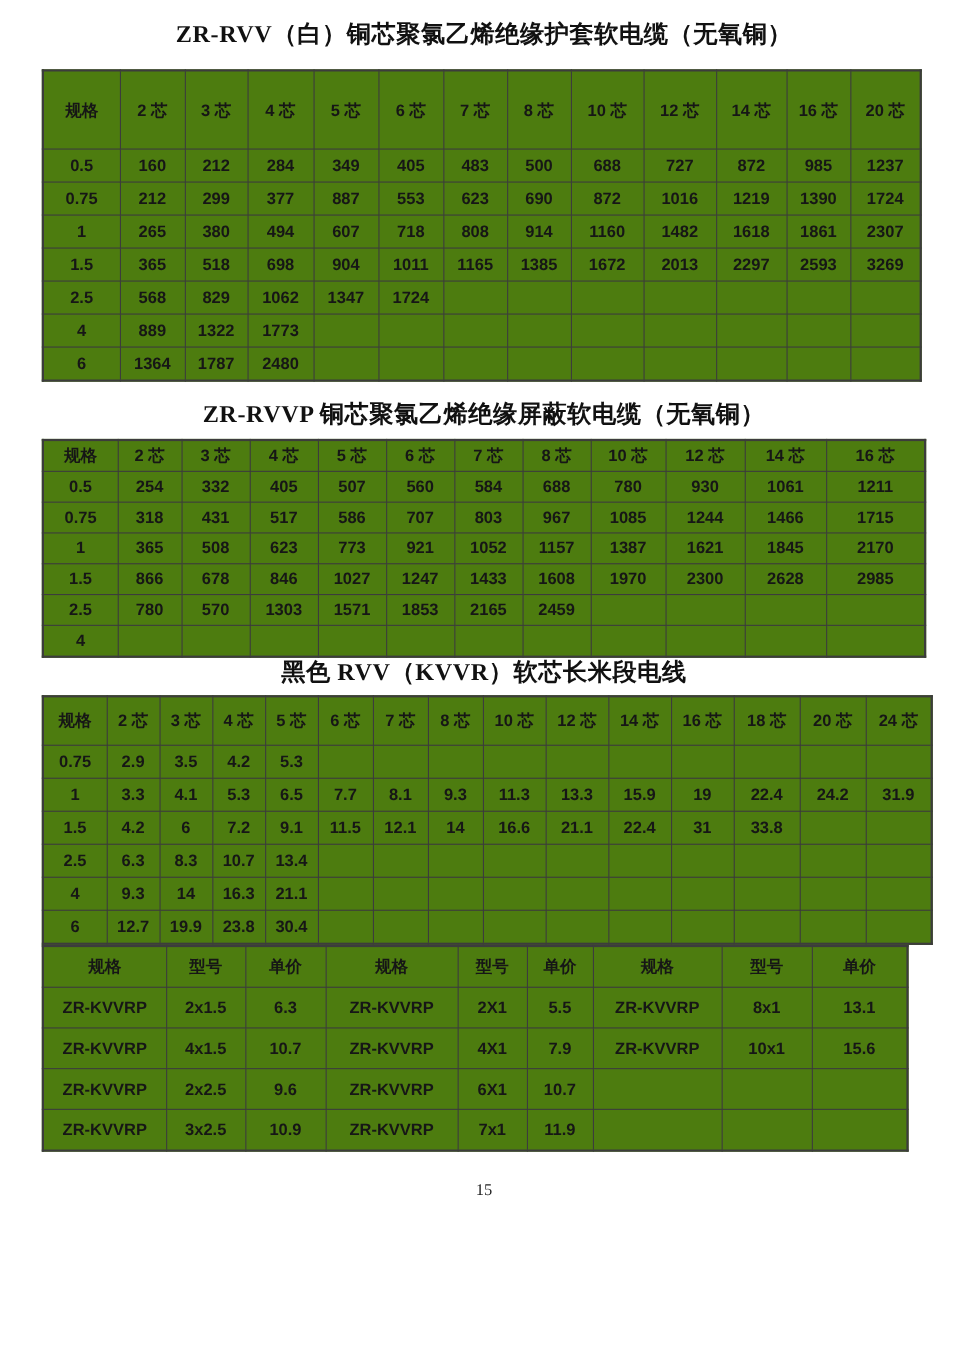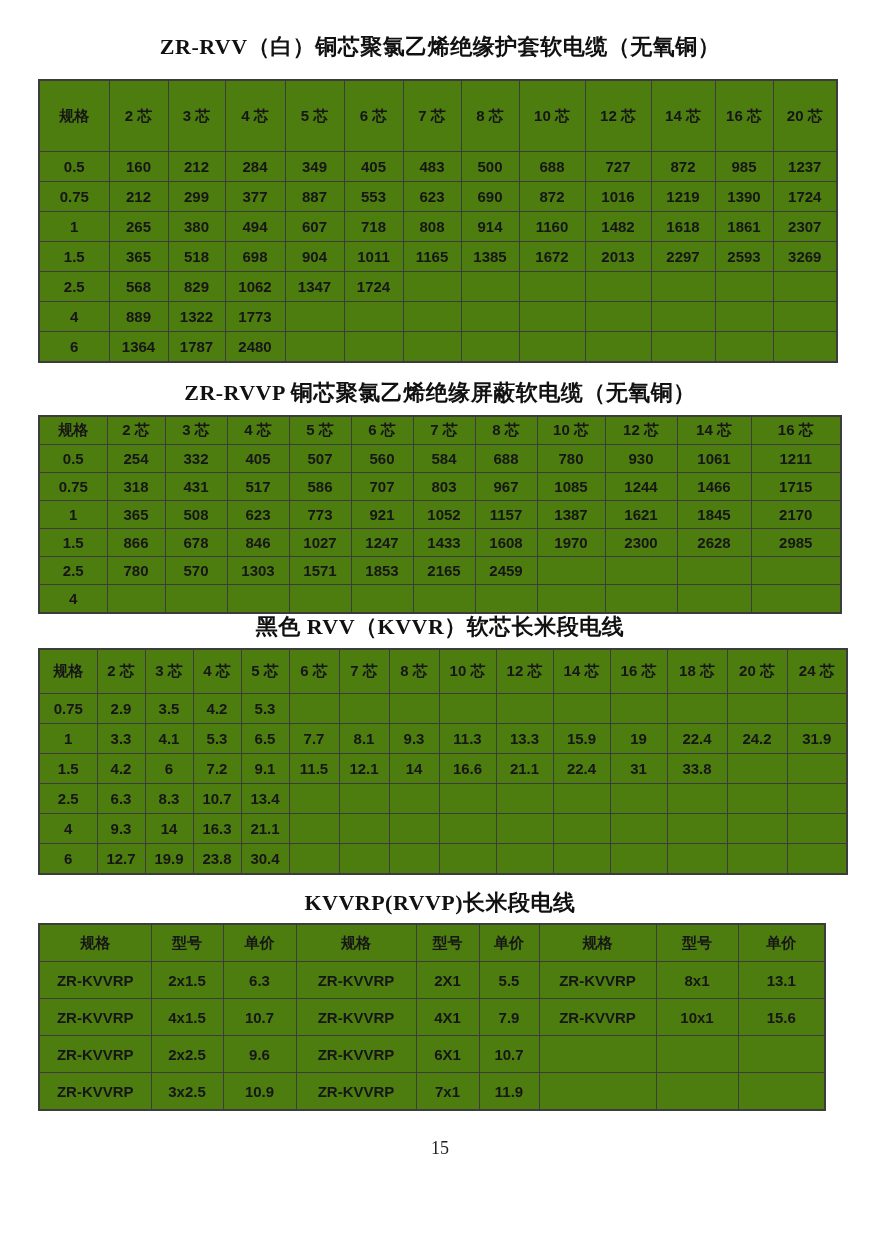--- a/index.html
+++ b/index.html
@@ -5,21 +5,21 @@
   html,body{margin:0;padding:0;background:#ffffff;}
   body{
     width:880px;height:1245px;
     font-family:"Liberation Sans",sans-serif;
     color:#151515;
     overflow:hidden;
   }
   .page{
     width:880px;height:1245px;
     box-sizing:border-box;
-    padding-top:28px;
+    padding-top:12px;
     background:#ffffff;
   }
   .tbl-title{
     font-family:"Liberation Serif","DejaVu Serif",serif;
     font-weight:bold;
     font-size:22px;
     line-height:26px;
     text-align:center;
     margin:0;
     color:#111;
@@ -59,21 +59,21 @@
 
   #s0 .tbl-title{margin:6px 0 19px 0;}
   #s1 .tbl-title{margin:17px 0 9px 0;}
   #s2 .tbl-title{margin:0 0 8px 0;}
   #s3 .tbl-title{margin:15px 0 7px 0;}
 
   .footer{
     margin-top:27px;
     text-align:center;
     font-family:"Liberation Serif","DejaVu Serif",serif;
-    font-size:18px;
+    font-size:15px;
     color:#222;
   }
 </style>
 </head>
 <body>
 
 <div class="page">
 
   <section id="s0">
     <h2 class="tbl-title">ZR-RVV（白）铜芯聚氯乙烯绝缘护套软电缆（无氧铜）</h2>
@@ -482,21 +482,20 @@
             <td></td>
             <td></td>
             <td></td>
             <td></td>
           </tr>
         </tbody>
       </table>
   </section>
 
   <section id="s3">
-    <h2 class="tbl-title">KVVRP(RVVP)长米段电线</h2>
     <table class="price-table t3">
         <colgroup>
           <col style="width: 112px;">
           <col style="width: 72px;">
           <col style="width: 73px;">
           <col style="width: 120px;">
           <col style="width: 63px;">
           <col style="width: 60px;">
           <col style="width: 117px;">
           <col style="width: 82px;">

